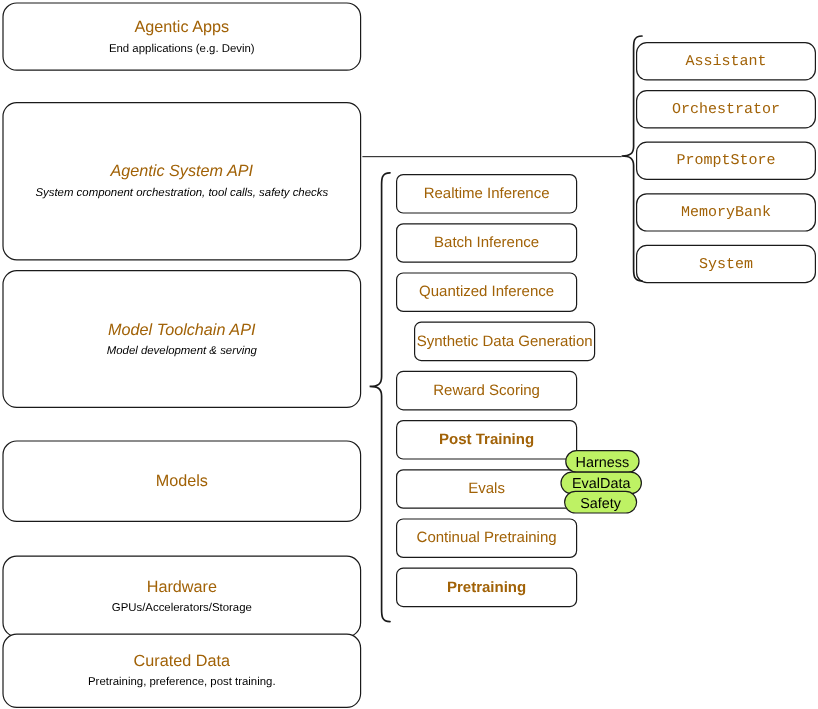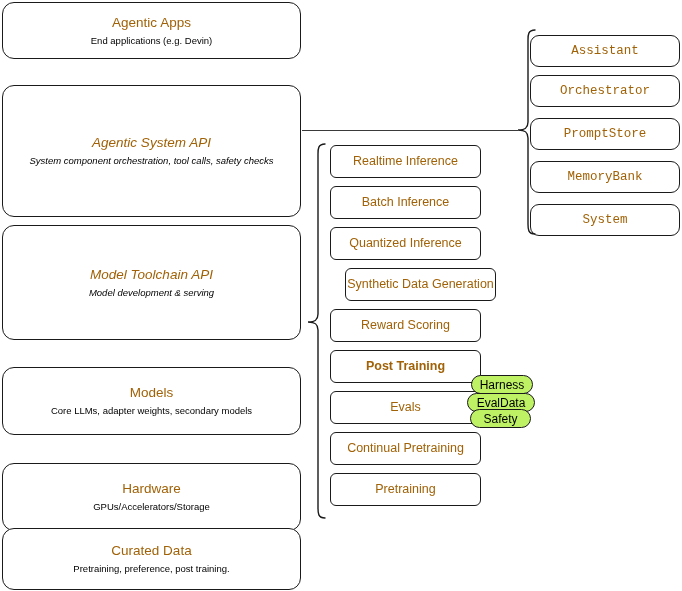--- a/index.html
+++ b/index.html
@@ -118,21 +118,20 @@
     <div class="subtitle">System component orchestration, tool calls, safety checks</div>
   </div>
 
   <div class="node layer" style="top:225px; height:115px;font-style:italic;">
     <div class="title">Model Toolchain API</div>
     <div class="subtitle">Model development &amp; serving</div>
   </div>
 
   <div class="node layer" style="top:367px; height:68px;">
     <div class="title">Models</div>
-    <div class="subtitle">Core LLMs, adapter weights, secondary models</div>
   </div>
 
   <div class="node layer" style="top:463px; height:68px;">
     <div class="title">Hardware</div>
     <div class="subtitle">GPUs/Accelerators/Storage</div>
   </div>
 
   <div class="node layer" style="top:528px; height:62px;">
     <div class="title">Curated Data</div>
     <div class="subtitle">Pretraining, preference, post training.</div>
@@ -169,21 +168,21 @@
   </div>
   <div class="node mid" style="top:350px;font-weight:bold;">
     <div class="title">Post Training</div>
   </div>
   <div class="node mid" style="top:391px;">
     <div class="title">Evals</div>
   </div>
   <div class="node mid" style="top:432px;">
     <div class="title">Continual Pretraining</div>
   </div>
-  <div class="node mid" style="top:473px;">
+  <div class="node mid" style="top:473px;font-weight:bold;">
     <div class="title">Pretraining</div>
   </div>
 
   <div class="pill" style="left:471px; top:375px; width:62px; height:19px;">
     <span>Harness</span>
   </div>
   <div class="pill" style="left:467px; top:393px; width:68px; height:19px;">
     <span>EvalData</span>
   </div>
   <div class="pill" style="left:470px; top:409px; width:61px; height:19px;">

